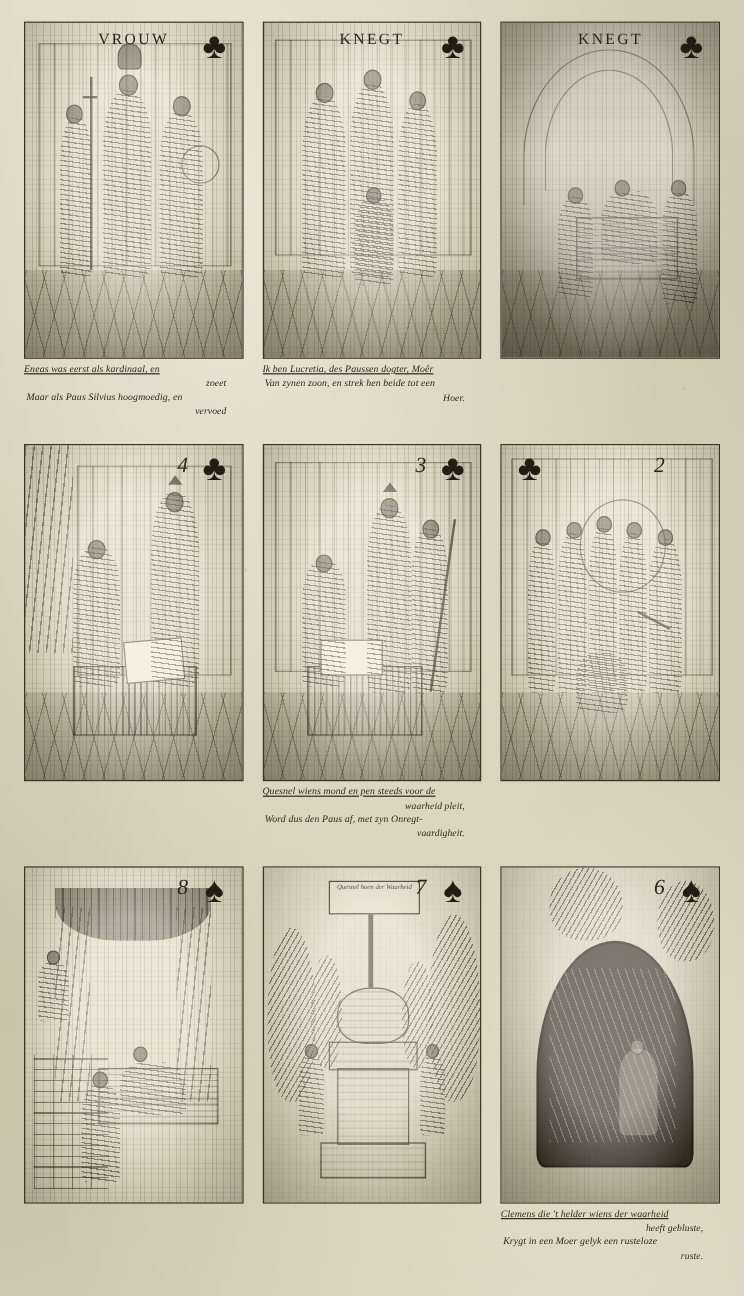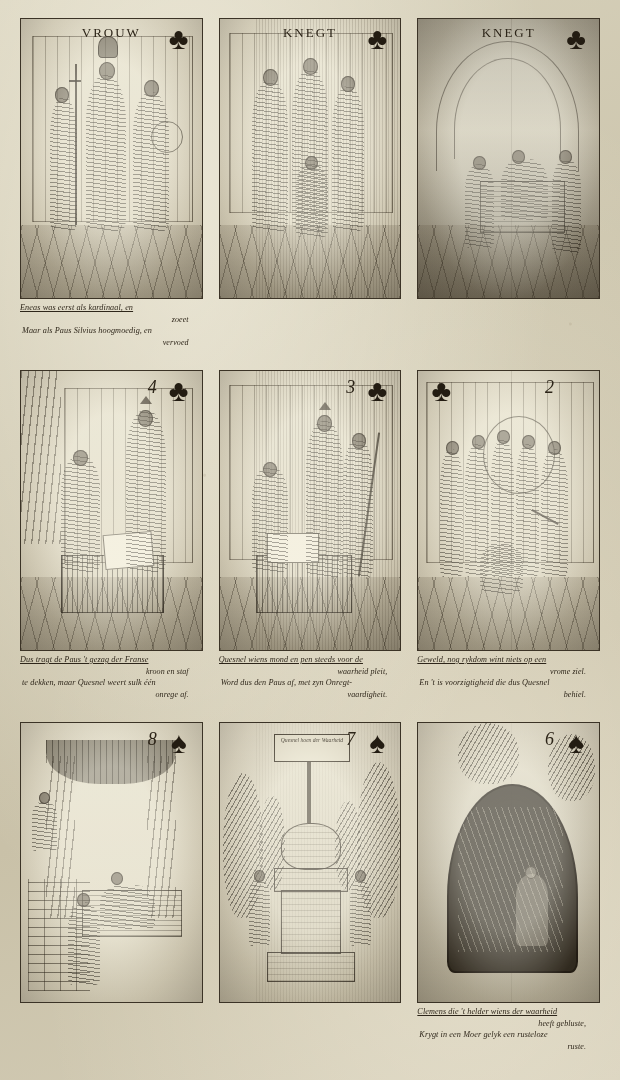--- a/index.html
+++ b/index.html
@@ -189,20 +189,25 @@
 
         <div class="fig" style="left:62%;width:18%;height:52%;"></div>
         <div class="head" style="left:67%;bottom:74%;width:14px;height:16px;"></div>
 
         <div class="fig" style="left:42%;width:18%;height:26%;bottom:22%;"></div>
         <div class="head" style="left:47%;bottom:46%;width:13px;height:14px;"></div>
         <div class="vignette"></div>
         <div class="rank word">KNEGT</div>
         <div class="pip">♣</div>
       </div>
+      <div class="caption">
+        <span class="ln i1">Ik ben Lucretia, des Paussen dogter, Moêr</span>
+        <span class="ln i2">Van zynen zoon, en strek hen beide tot een</span>
+        <span class="ln tail">Hoer.</span>
+      </div>
     </div>
 
     <div class="card">
       <div class="plate">
         <div class="hatch"></div>
           <div class="hatch h2"></div>
         <div class="arch" style="left:10%;top:8%;width:78%;height:46%;"></div>
         <div class="arch" style="left:20%;top:14%;width:58%;height:36%;border-width:1px;"></div>
         <div style="position:absolute;left:0;right:0;top:0;height:100%;background:linear-gradient(180deg,rgba(30,25,16,.30),rgba(30,25,16,.12) 40%,rgba(30,25,16,.45));"></div>
         <div class="floor"></div>
@@ -239,26 +244,20 @@
 
         <div class="fig" style="left:58%;width:22%;height:58%;bottom:28%;"></div>
         <div class="head" style="left:65%;bottom:80%;width:15px;height:17px;"></div>
         <div class="crown" style="left:66%;bottom:88%;"></div>
 
         <div class="fig" style="left:22%;width:22%;height:42%;bottom:28%;"></div>
         <div class="head" style="left:29%;bottom:66%;width:15px;height:16px;"></div>
         <div class="vignette"></div>
         <div class="rank num">4</div>
         <div class="pip">♣</div>
-      </div>
-      <div class="caption">
-        <span class="ln i1">Dus tragt de Paus 't gezag der Franse</span>
-        <span class="ln tail">kroon en staf</span>
-        <span class="ln i2">te dekken, maar Quesnel weert sulk één</span>
-        <span class="ln tail">onrege af.</span>
       </div>
     </div>
 
     <div class="card">
       <div class="plate">
         <div class="hatch"></div>
           <div class="hatch h2"></div>
         <div class="wallpanel" style="left:5%;top:5%;width:90%;height:62%;"></div>
         <div class="floor"></div>
           <div class="tile"></div>
@@ -308,26 +307,20 @@
         <div class="fig" style="left:68%;width:15%;height:46%;bottom:26%;"></div>
         <div class="head" style="left:72%;bottom:70%;width:13px;height:14px;"></div>
 
         <div class="fig" style="left:34%;width:24%;height:18%;bottom:20%;border-radius:40% 40% 20% 20%;"></div>
 
         <div style="position:absolute;left:62%;top:52%;width:30px;height:2px;background:rgba(40,33,22,.8);transform:rotate(28deg);"></div>
         <div class="vignette"></div>
         <div class="rank num">2</div>
         <div class="pip left">♣</div>
       </div>
-      <div class="caption">
-        <span class="ln i1">Geweld, nog rykdom wint niets op een</span>
-        <span class="ln tail">vrome ziel.</span>
-        <span class="ln i2">En 't is voorzigtigheid die dus Quesnel</span>
-        <span class="ln tail">behiel.</span>
-      </div>
     </div>
 
     <div class="card">
       <div class="plate">
         <div class="hatch"></div>
           <div class="hatch h2"></div>
 
         <div style="position:absolute;left:14%;top:6%;width:72%;height:16%;background:rgba(45,38,26,.45);
           background-image:repeating-linear-gradient(90deg, rgba(30,25,16,.5) 0 1px, transparent 1px 6px);
           border-radius:0 0 40% 40%/0 0 70% 70%;"></div>

